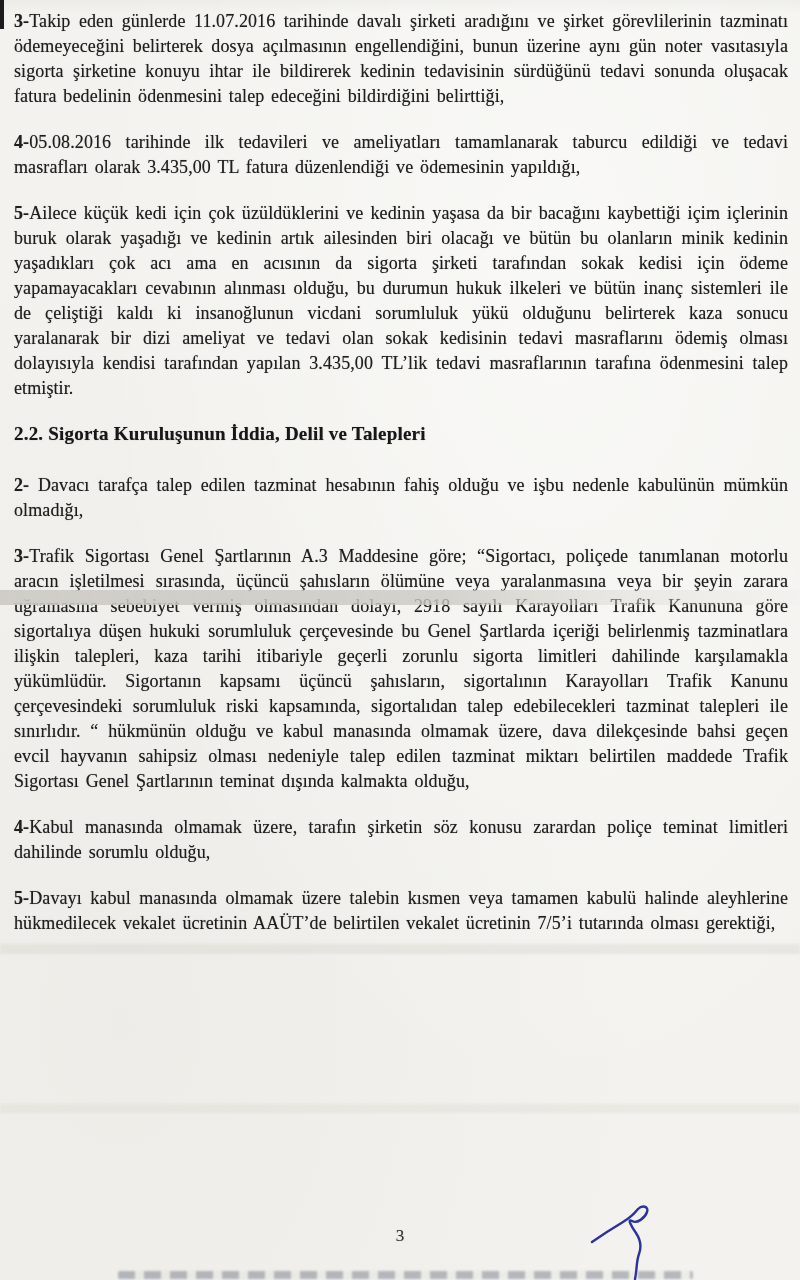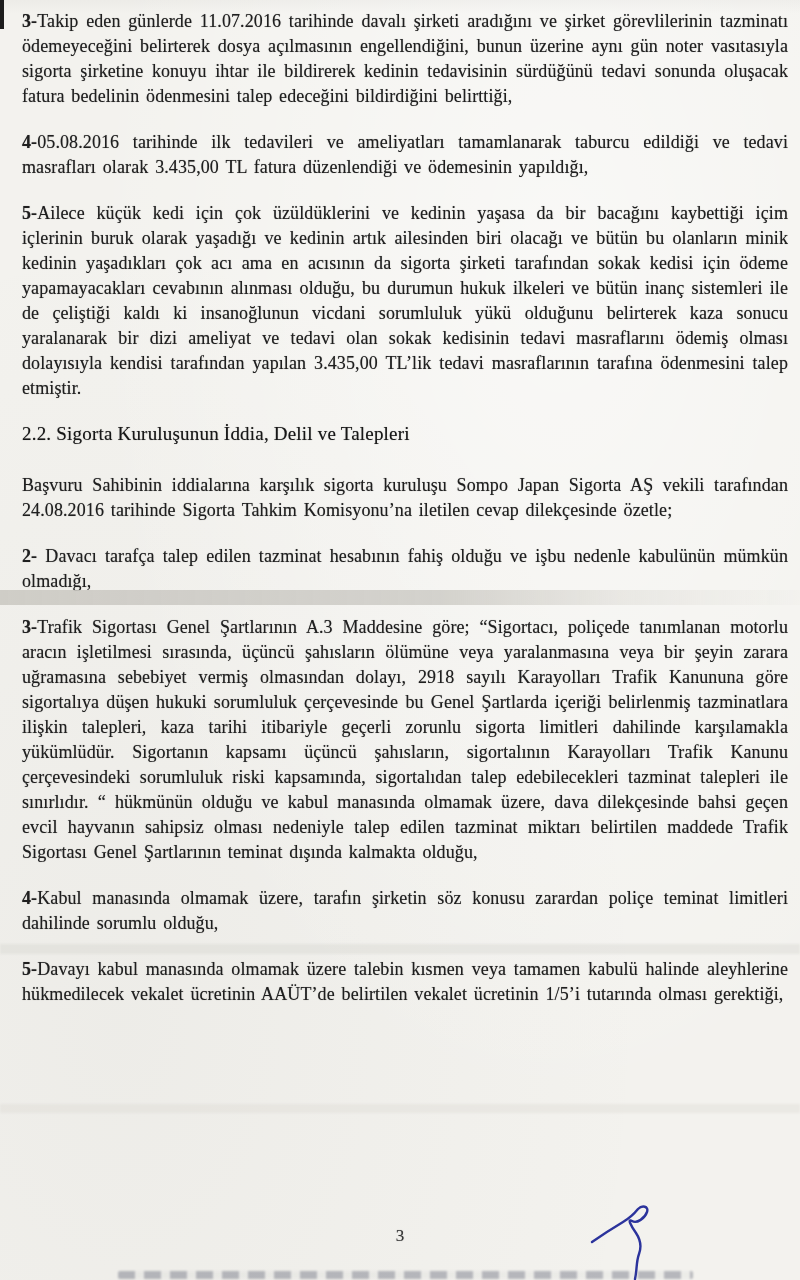--- a/index.html
+++ b/index.html
@@ -8,33 +8,33 @@
     position:relative; overflow:hidden;
     background:#f3f2ee;
     background-image:
       linear-gradient(180deg, rgba(120,118,112,0.05), rgba(0,0,0,0) 14px),
       radial-gradient(ellipse at 70% 20%, rgba(255,255,255,0.5), rgba(0,0,0,0) 60%),
       radial-gradient(ellipse at 15% 80%, rgba(130,128,120,0.05), rgba(0,0,0,0) 55%);
     font-family:"Liberation Serif", serif;
   }
   .page {
     position:absolute; top:0; left:0; right:0;
-    padding:9px 12px 0 22px;
+    padding:9px 12px 0 14px;
   }
   p.para {
     font-size:18px; line-height:25px;
     text-align:justify;
     margin:0 0 21px 0;
     color:#1f1f1f;
     word-spacing:2.2px; letter-spacing:0.1px;
     text-shadow:0 0 0.8px rgba(30,30,30,0.55);
   }
   .num { font-weight:bold; }
   h2.heading {
-    font-size:19px; line-height:24px; font-weight:normal;
+    font-size:19px; line-height:24px; font-weight:bold;
     margin:4px 0 27px 0;
     color:#171717; letter-spacing:0.2px;
     text-shadow:0 0 0.8px rgba(20,20,20,0.5);
   }
   .scan-streak { position:absolute; left:0; right:0; pointer-events:none; }
   .streak-1 {
     top:590px; height:15px;
     background:linear-gradient(90deg, rgba(203,201,195,0.9) 0%, rgba(203,201,195,0.8) 55%,
                rgba(218,216,210,0.45) 78%, rgba(230,228,222,0.12) 100%);
     filter:blur(0.4px);
@@ -65,30 +65,29 @@
 <div class="page">
 
   <p class="para"><span class="num">3-</span><span>Takip eden günlerde 11.07.2016 tarihinde davalı şirketi aradığını ve şirket görevlilerinin tazminatı ödemeyeceğini belirterek dosya açılmasının engellendiğini, bunun üzerine aynı gün noter vasıtasıyla sigorta şirketine konuyu ihtar ile bildirerek kedinin tedavisinin sürdüğünü tedavi sonunda oluşacak fatura bedelinin ödenmesini talep edeceğini bildirdiğini belirttiği,</span></p>
 
   <p class="para"><span class="num">4-</span><span>05.08.2016 tarihinde ilk tedavileri ve ameliyatları tamamlanarak taburcu edildiği ve tedavi masrafları olarak 3.435,00 TL fatura düzenlendiği ve ödemesinin yapıldığı,</span></p>
 
   <p class="para"><span class="num">5-</span><span>Ailece küçük kedi için çok üzüldüklerini ve kedinin yaşasa da bir bacağını kaybettiği içim içlerinin buruk olarak yaşadığı ve kedinin artık ailesinden biri olacağı ve bütün bu olanların minik kedinin yaşadıkları çok acı ama en acısının da sigorta şirketi tarafından sokak kedisi için ödeme yapamayacakları cevabının alınması olduğu, bu durumun hukuk ilkeleri ve bütün inanç sistemleri ile de çeliştiği kaldı ki insanoğlunun vicdani sorumluluk yükü olduğunu belirterek kaza sonucu yaralanarak bir dizi ameliyat ve tedavi olan sokak kedisinin tedavi masraflarını ödemiş olması dolayısıyla kendisi tarafından yapılan 3.435,00 TL’lik tedavi masraflarının tarafına ödenmesini talep etmiştir.</span></p>
 
   <h2 class="heading">2.2. Sigorta Kuruluşunun İddia, Delil ve Talepleri</h2>
 
-  <p class="para"><span>Başvuru Sahibinin iddialarına karşılık sigorta kuruluşu Sompo Japan Sigorta AŞ vekili tarafından 24.08.2016 tarihinde Sigorta Tahkim Komisyonu’na iletilen cevap dilekçesinde özetle;</span></p>
 
 
   <p class="para"><span class="num">2-</span><span> Davacı tarafça talep edilen tazminat hesabının fahiş olduğu ve işbu nedenle kabulünün mümkün olmadığı,</span></p>
 
   <p class="para"><span class="num">3-</span><span>Trafik Sigortası Genel Şartlarının A.3 Maddesine göre; “Sigortacı, poliçede tanımlanan motorlu aracın işletilmesi sırasında, üçüncü şahısların ölümüne veya yaralanmasına veya bir şeyin zarara uğramasına sebebiyet vermiş olmasından dolayı, 2918 sayılı Karayolları Trafik Kanununa göre sigortalıya düşen hukuki sorumluluk çerçevesinde bu Genel Şartlarda içeriği belirlenmiş tazminatlara ilişkin talepleri, kaza tarihi itibariyle geçerli zorunlu sigorta limitleri dahilinde karşılamakla yükümlüdür. Sigortanın kapsamı üçüncü şahısların, sigortalının Karayolları Trafik Kanunu çerçevesindeki sorumluluk riski kapsamında, sigortalıdan talep edebilecekleri tazminat talepleri ile sınırlıdır. “ hükmünün olduğu ve kabul manasında olmamak üzere, dava dilekçesinde bahsi geçen evcil hayvanın sahipsiz olması nedeniyle talep edilen tazminat miktarı belirtilen maddede Trafik Sigortası Genel Şartlarının teminat dışında kalmakta olduğu,</span></p>
 
   <p class="para"><span class="num">4-</span><span>Kabul manasında olmamak üzere, tarafın şirketin söz konusu zarardan poliçe teminat limitleri dahilinde sorumlu olduğu,</span></p>
 
-  <p class="para"><span class="num">5-</span><span>Davayı kabul manasında olmamak üzere talebin kısmen veya tamamen kabulü halinde aleyhlerine hükmedilecek vekalet ücretinin AAÜT’de belirtilen vekalet ücretinin 1/5’i tutarında olması gerektiği,</span></p>
+  <p class="para"><span class="num">5-</span><span>Davayı kabul manasında olmamak üzere talebin kısmen veya tamamen kabulü halinde aleyhlerine hükmedilecek vekalet ücretinin AAÜT’de belirtilen vekalet ücretinin 7/5’i tutarında olması gerektiği,</span></p>
 
 
 </div>
 
 <div class="scan-streak streak-1"></div>
 <div class="scan-streak streak-2"></div>
 <div class="scan-streak streak-3"></div>
 <div class="edge-artifact-topleft"></div>
 
 <div class="page-number">3</div>

